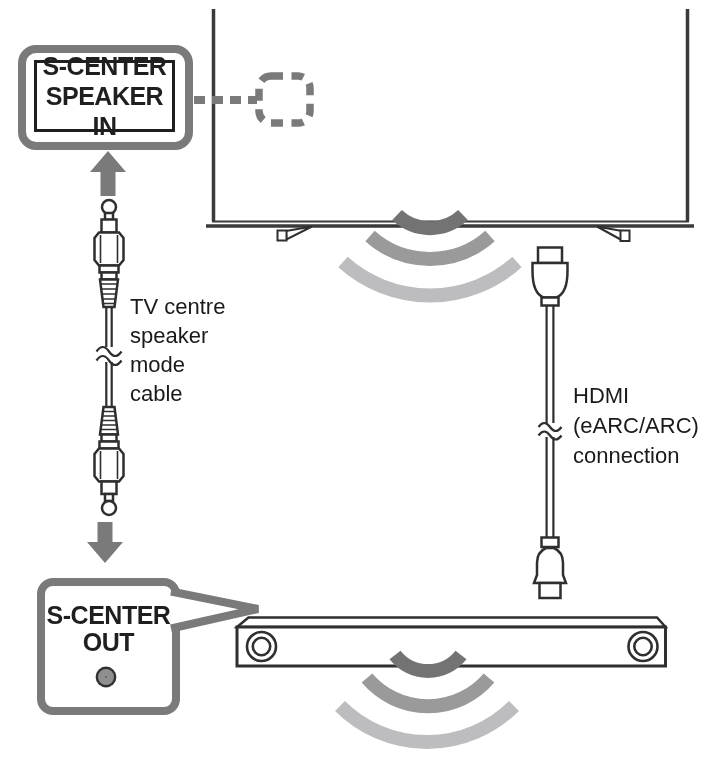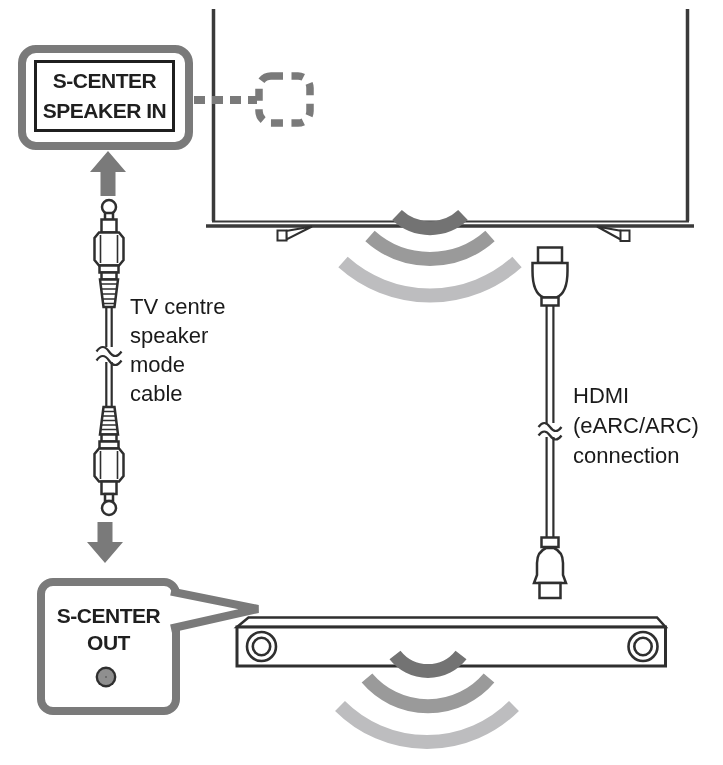--- a/index.html
+++ b/index.html
@@ -12,21 +12,21 @@
 
   
   .port-box{position:absolute;background:#fff;border:8px solid #7a7a7a;}
   .box-speaker-in{left:18px;top:45px;width:175px;height:105px;border-radius:18px;}
   .box-speaker-in .inner{
     position:absolute;left:8px;top:7px;width:141px;height:72px;border:3px solid #1f1f1f;
     display:flex;align-items:center;justify-content:center;
   }
   .box-out{left:37px;top:578px;width:143px;height:137px;border-radius:16px;}
   .port-label{
-    font-size:21px;font-weight:bold;line-height:30px;letter-spacing:-0.5px;
+    font-size:25px;font-weight:bold;line-height:30px;letter-spacing:-0.5px;
     text-align:center;white-space:pre-line;color:#1f1f1f;
   }
   .box-out .port-label{position:absolute;left:0;top:16px;width:127px;line-height:27px;}
   .jack-ring{
     position:absolute;left:53px;top:83px;width:16px;height:16px;border-radius:50%;
     border:7px solid #8f8f8f;background:#fff;
     box-shadow:0 0 0 2.4px #2f2f2f, inset 0 0 0 2.4px #2f2f2f;
   }
 
   

